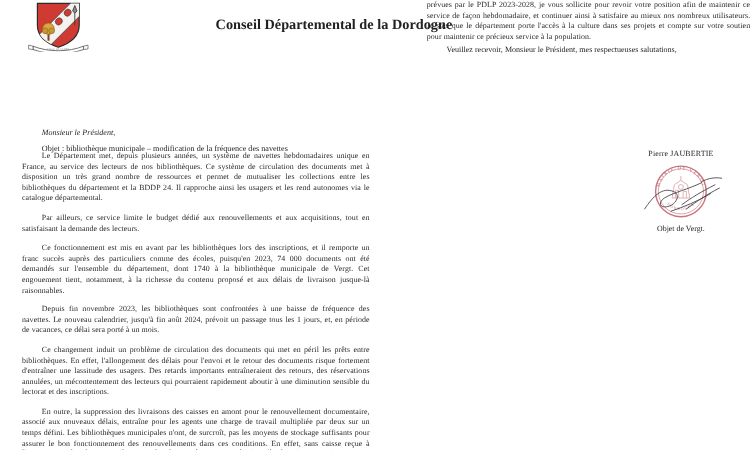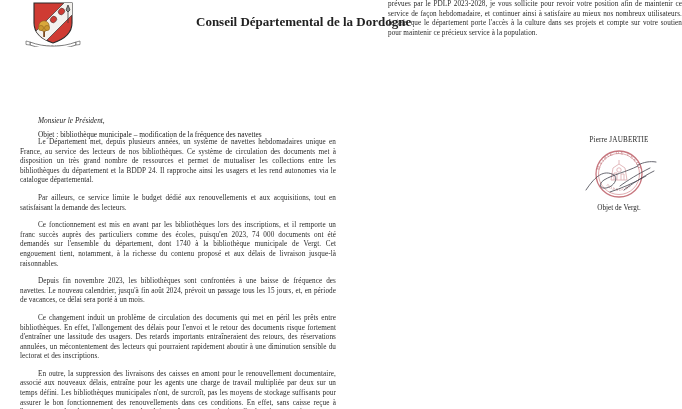--- a/index.html
+++ b/index.html
@@ -193,29 +193,30 @@
   </div>
 
   <div class="objet">Objet : bibliothèque municipale – modification de la fréquence des navettes</div>
 
   <div class="salutation">Monsieur le Président,</div>
 
   <div class="body-left">
     <p class="para">Le Département met, depuis plusieurs années, un système de navettes hebdomadaires unique en France, au service des lecteurs de nos bibliothèques. Ce système de circulation des documents met à disposition un très grand nombre de ressources et permet de mutualiser les collections entre les bibliothèques du département et la BDDP 24. Il rapproche ainsi les usagers et les rend autonomes via le catalogue départemental.</p>
     <p class="para">Par ailleurs, ce service limite le budget dédié aux renouvellements et aux acquisitions, tout en satisfaisant la demande des lecteurs.</p>
     <p class="para">Ce fonctionnement est mis en avant par les bibliothèques lors des inscriptions, et il remporte un franc succès auprès des particuliers comme des écoles, puisqu'en 2023, 74 000 documents ont été demandés sur l'ensemble du département, dont 1740 à la bibliothèque municipale de Vergt. Cet engouement tient, notamment, à la richesse du contenu proposé et aux délais de livraison jusque-là raisonnables.</p>
-    <p class="para">Depuis fin novembre 2023, les bibliothèques sont confrontées à une baisse de fréquence des navettes. Le nouveau calendrier, jusqu'à fin août 2024, prévoit un passage tous les 15 jours, et, en période de vacances, ce délai sera porté à un mois.</p>
+    <p class="para">Depuis fin novembre 2023, les bibliothèques sont confrontées à une baisse de fréquence des navettes. Le nouveau calendrier, jusqu'à fin août 2024, prévoit un passage tous les 1 jours, et, en période de vacances, ce délai sera porté à un mois.</p>
     <p class="para">Ce changement induit un problème de circulation des documents qui met en péril les prêts entre bibliothèques. En effet, l'allongement des délais pour l'envoi et le retour des documents risque fortement d'entraîner une lassitude des usagers. Des retards importants entraîneraient des retours, des réservations annulées, un mécontentement des lecteurs qui pourraient rapidement aboutir à une diminution sensible du lectorat et des inscriptions.</p>
     <p class="para">En outre, la suppression des livraisons des caisses en amont pour le renouvellement documentaire, associé aux nouveaux délais, entraîne pour les agents une charge de travail multipliée par deux sur un temps défini. Les bibliothèques municipales n'ont, de surcroît, pas les moyens de stockage suffisants pour assurer le bon fonctionnement des renouvellements dans ces conditions. En effet, sans caisse reçue à l'avance, tous les documents à renouveler doivent être entreposés, jusqu'à réception, enregistrement et rangement des nouveaux documents reçus.</p>
   </div>
 
   <div class="body-right">
     <p class="para noindent">prévues par le PDLP 2023-2028, je vous sollicite pour revoir votre position afin de maintenir ce service de façon hebdomadaire, et continuer ainsi à satisfaire au mieux nos nombreux utilisateurs. Je sais que le département porte l'accès à la culture dans ses projets et compte sur votre soutien pour maintenir ce précieux service à la population.</p>
   </div>
 
+  <div class="closing">Veuillez recevoir, Monsieur le Président, mes respectueuses salutations,</div>
 
   <div class="signature-block">
     <div class="sig-name">Pierre JAUBERTIE</div>
 
     <div class="stamp-wrap">
       <svg class="stamp" viewBox="0 0 56 56">
         <defs>
           <path id="arcTop" d="M 8,28 A 20,20 0 0 1 48,28"></path>
           <path id="arcBot" d="M 11,28 A 17,17 0 0 0 45,28"></path>
         </defs>

